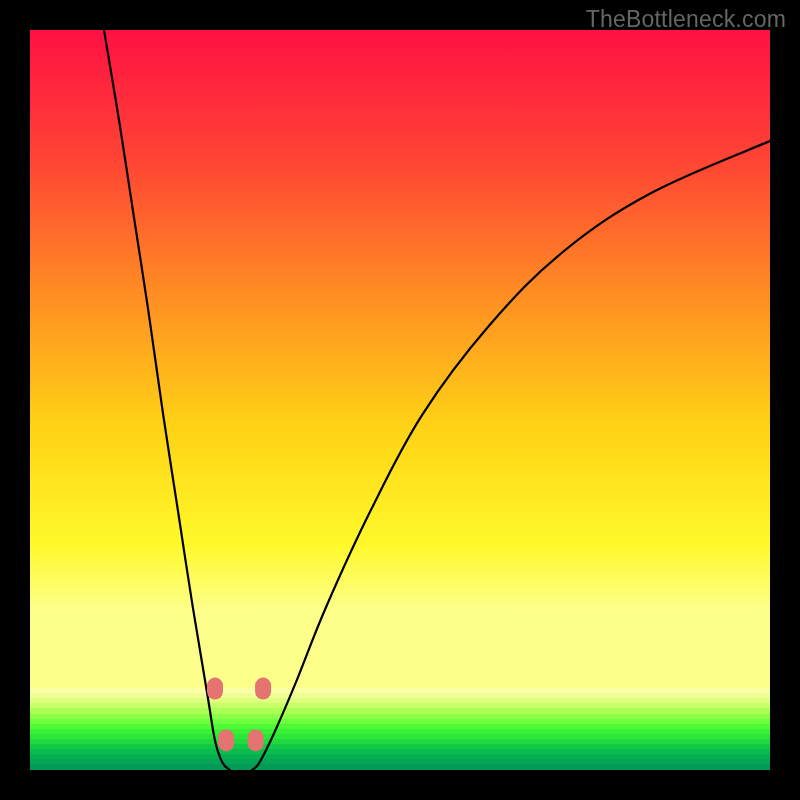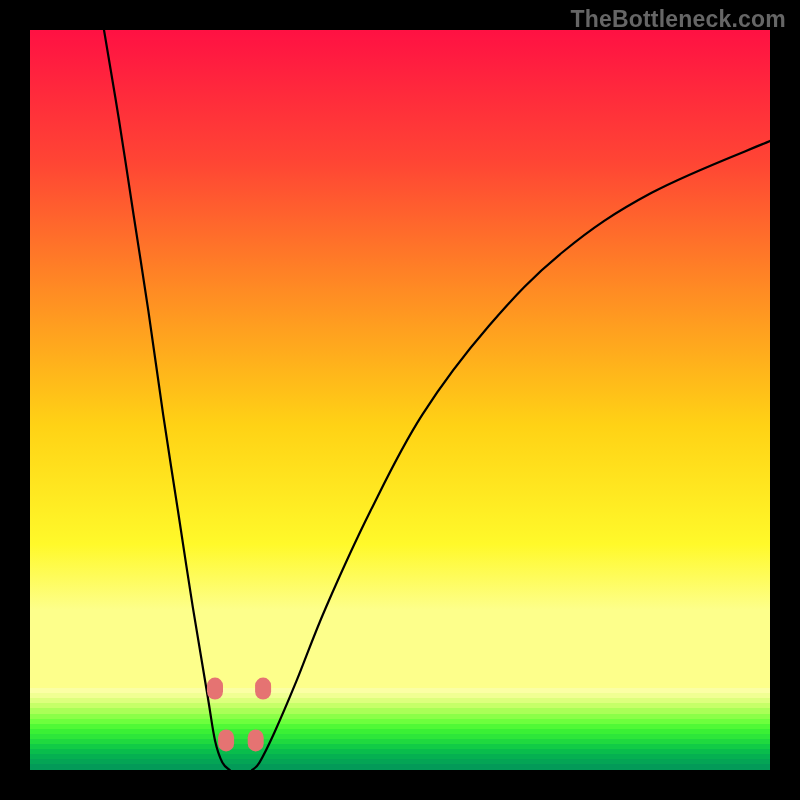--- a/index.html
+++ b/index.html
@@ -10,21 +10,21 @@
   background: #000;
   position: relative;
   font-family: Arial, sans-serif;
 }
 .watermark {
   position: absolute;
   top: 6px;
   right: 14px;
   color: #666666;
   font-size: 23px;
-  font-weight: 700;
+  font-weight: 400;
   z-index: 10;
   letter-spacing: 0.2px;
 }
 .plot-area {
   position: absolute;
   left: 30px;
   top: 30px;
   width: 740px;
   height: 740px;
 }

